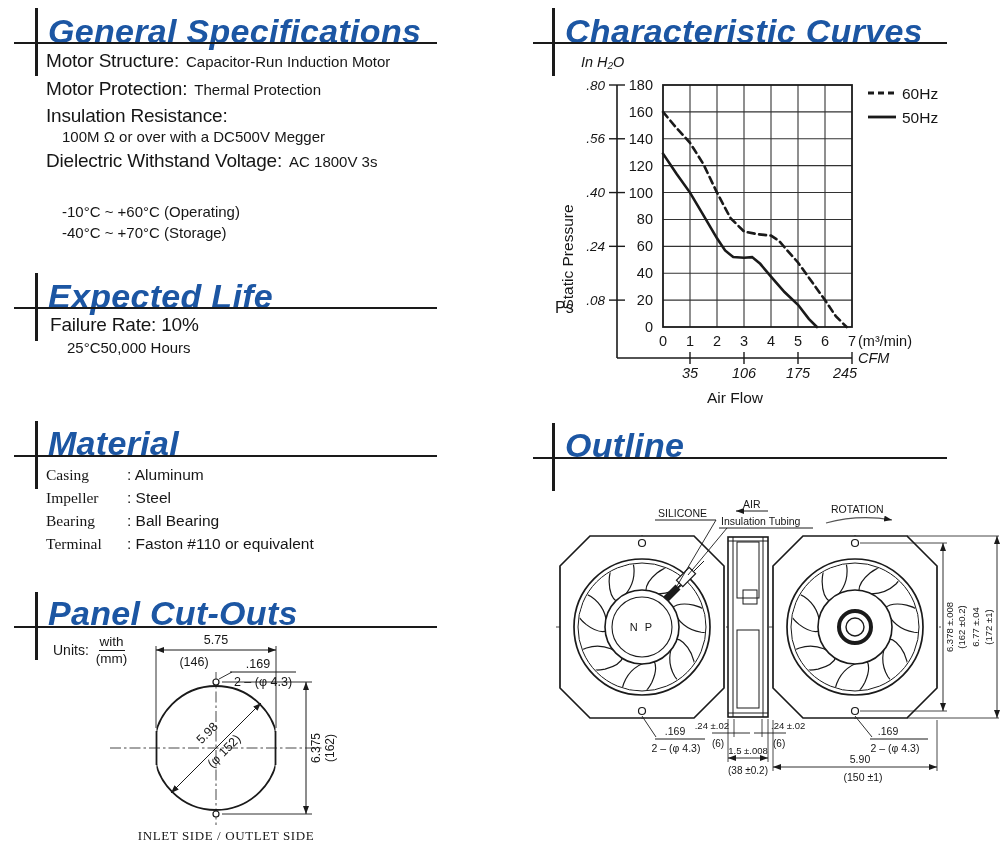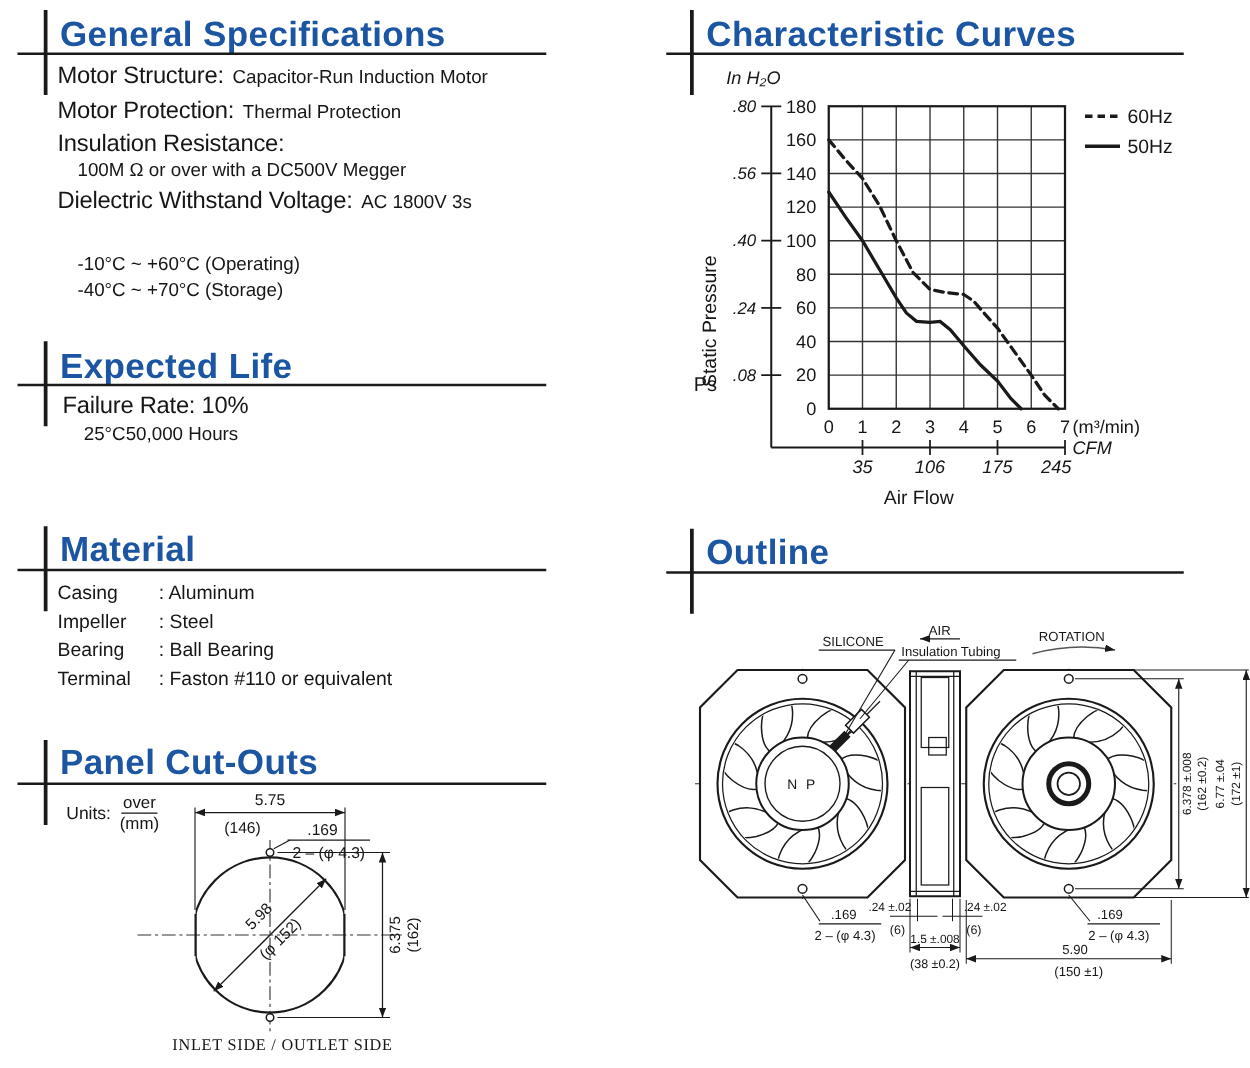--- a/index.html
+++ b/index.html
@@ -1,28 +1,28 @@
 <!DOCTYPE html>
 <html><head>
 <meta charset="utf-8">
 <style>
   html,body{margin:0;padding:0;background:#fff;}
   .page{position:relative;width:1000px;height:854px;background:#ffffff;
         font-family:"Liberation Sans",sans-serif;color:#161616;overflow:hidden;}
   .hrule{position:absolute;height:2px;background:#1a1a1a;}
   .vrule{position:absolute;width:2.5px;background:#1a1a1a;}
-  .heading{position:absolute;font-weight:600;font-size:28px;
+  .heading{position:absolute;font-style:italic;font-weight:600;font-size:34px;
            color:#1c56a3;letter-spacing:.3px;white-space:nowrap;}
   .spec-row{position:absolute;white-space:nowrap;}
   .sl{font-size:19px;letter-spacing:-.2px;}
   .sv{font-size:15px;margin-left:7px;margin-top:24px;}
   .spec-sub{position:absolute;font-size:15px;white-space:nowrap;}
   .life-sub span{display:inline-block;text-align:center;}
   .mat-row{position:absolute;font-size:15.5px;white-space:nowrap;}
-  .mat-label{display:inline-block;width:81px;}
+  .mat-label{display:inline-block;width:81px;font-family:Liberation Serif, serif;}
   .units{position:absolute;display:flex;align-items:center;gap:7px;font-size:14px;}
   .frac{display:inline-flex;flex-direction:column;align-items:center;font-size:13.5px;line-height:1.15;}
   .frac .top{border-bottom:1.4px solid #161616;padding:0 1px;}
   svg{position:absolute;}
   svg text{font-family:"Liberation Sans",sans-serif;fill:#161616;}
   .serifcap{font-family:"Liberation Serif",serif;letter-spacing:.6px;}
 </style>
 </head>
 <body>
 
@@ -73,21 +73,21 @@
   <div class="mat-row" style="left:46px;top:535px">
     <span class="mat-label">Terminal</span><span>: Faston #110 or equivalent</span>
   </div>
 
   <div class="vrule" style="left:35px;top:592px;height:68px"></div>
   <div class="heading" style="left:48px;top:594px">Panel Cut-Outs</div>
   <div class="hrule" style="left:14px;top:626px;width:423px"></div>
   <div class="units" style="left:53px;top:634px">
     <span>Units:</span>
     <span class="frac">
-      <span class="top">over</span>
+      <span class="top">with</span>
       <span>(mm)</span>
     </span>
   </div>
 
   <svg style="left:40px;top:630px" width="300" height="224" viewBox="0 0 300 224">
     <defs>
       <marker id="pAE" markerWidth="9" markerHeight="8" refX="8" refY="3" orient="auto" markerUnits="userSpaceOnUse">
           <path d="M0 0 L8 3 L0 6 Z" fill="#1a1a1a"></path>
         </marker>
       <marker id="pAS" markerWidth="9" markerHeight="8" refX="8" refY="3" orient="auto-start-reverse" markerUnits="userSpaceOnUse">

